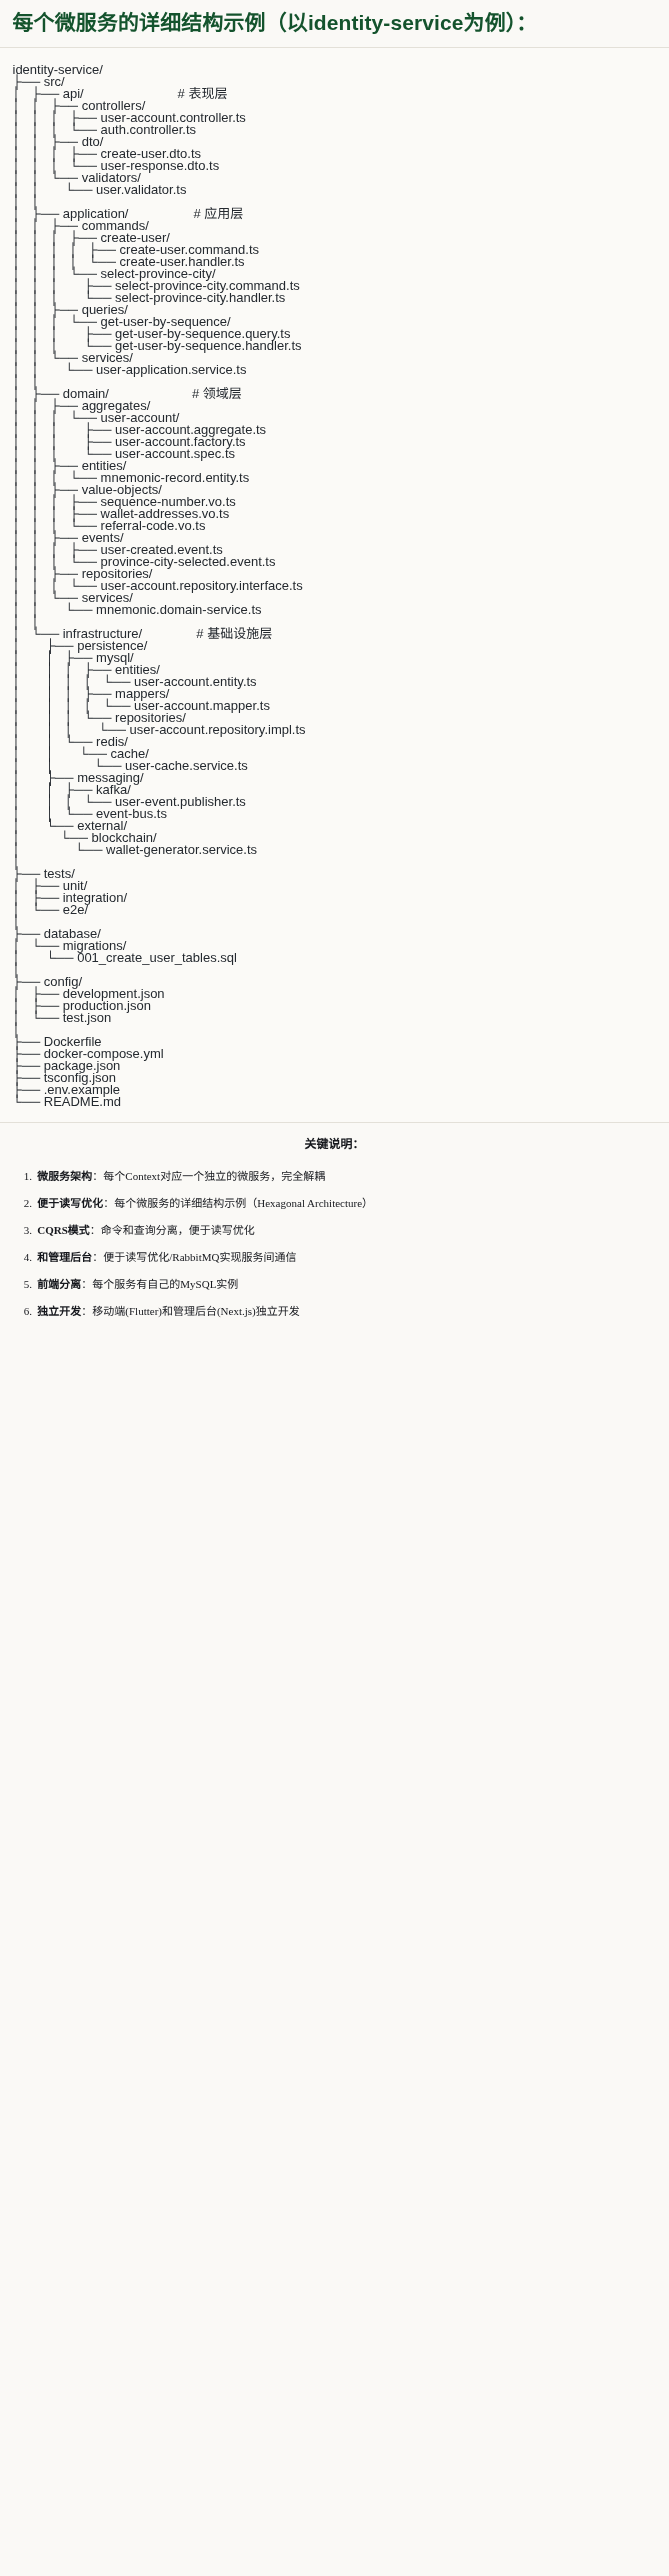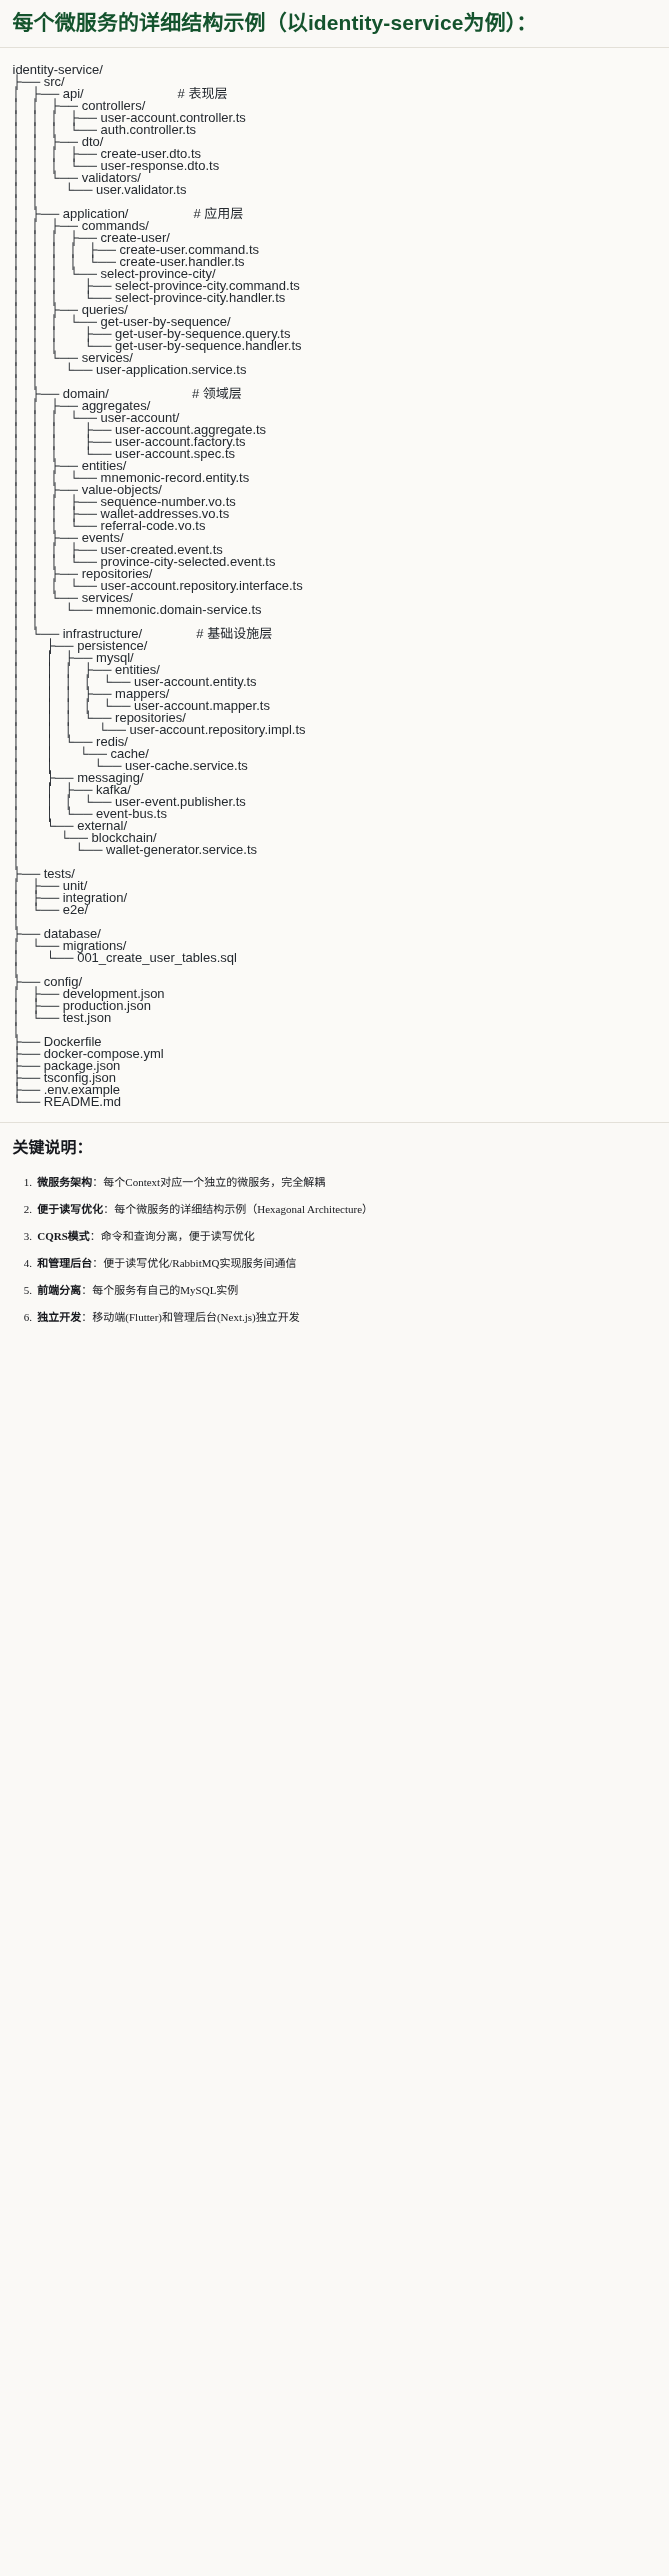--- a/index.html
+++ b/index.html
@@ -57,23 +57,24 @@
     letter-spacing: 0px;
   }
 
   
   .keypoints {
     padding: 11.3px 12.5px 6.3px 12.5px;
   }
   .kp-title {
     font-family: "Liberation Serif", "DejaVu Serif", serif;
     font-weight: bold;
-    font-size: 16px;
+    font-size: 12px;
     color: #16181d;
     margin: 0 0 16px 0;
+    text-align: center;
   }
   ol.kp-list {
     margin: 6px;
     padding: 0 0 0 16.3px;
     list-style-type: decimal;
   }
   ol.kp-list li {
     font-size: 11px;
     line-height: 1.5;
     margin-bottom: 10.6px;

